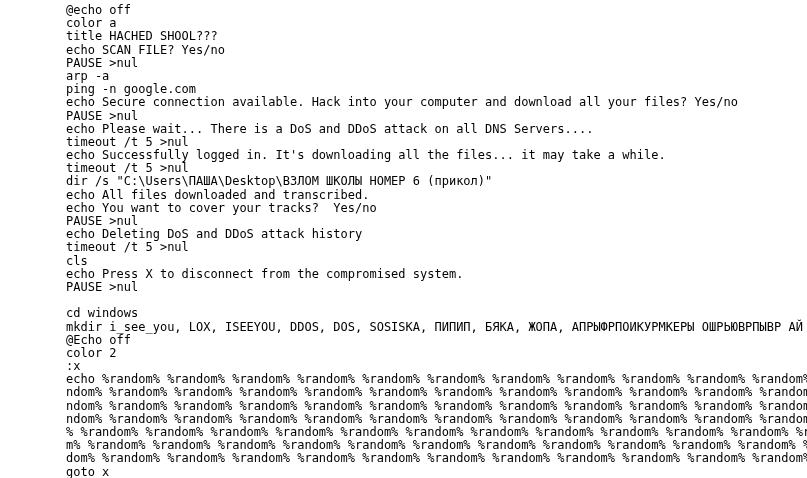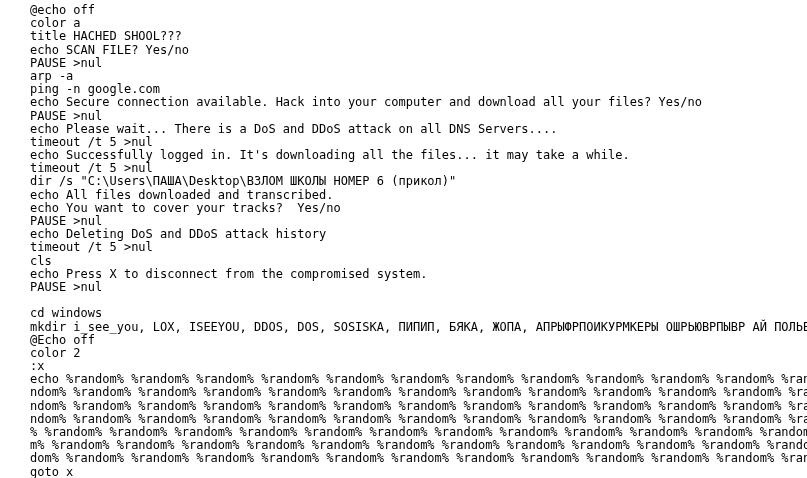--- a/index.html
+++ b/index.html
@@ -14,20 +14,21 @@
     font-family: "DejaVu Sans Mono", monospace;
   }
   #code-view {
     padding: 4px 0 0 30px;
     font-family: "DejaVu Sans Mono", monospace;
     font-size: 12px;
     line-height: 13.2px;
     color: #000000;
     white-space: pre;
     letter-spacing: 0px;
+    margin-left: 36px;
   }
   .code-line {
     white-space: pre;
     height: 13.2px;
   }
   .blank {
     height: 13.2px;
   }
 </style>
 </head>

